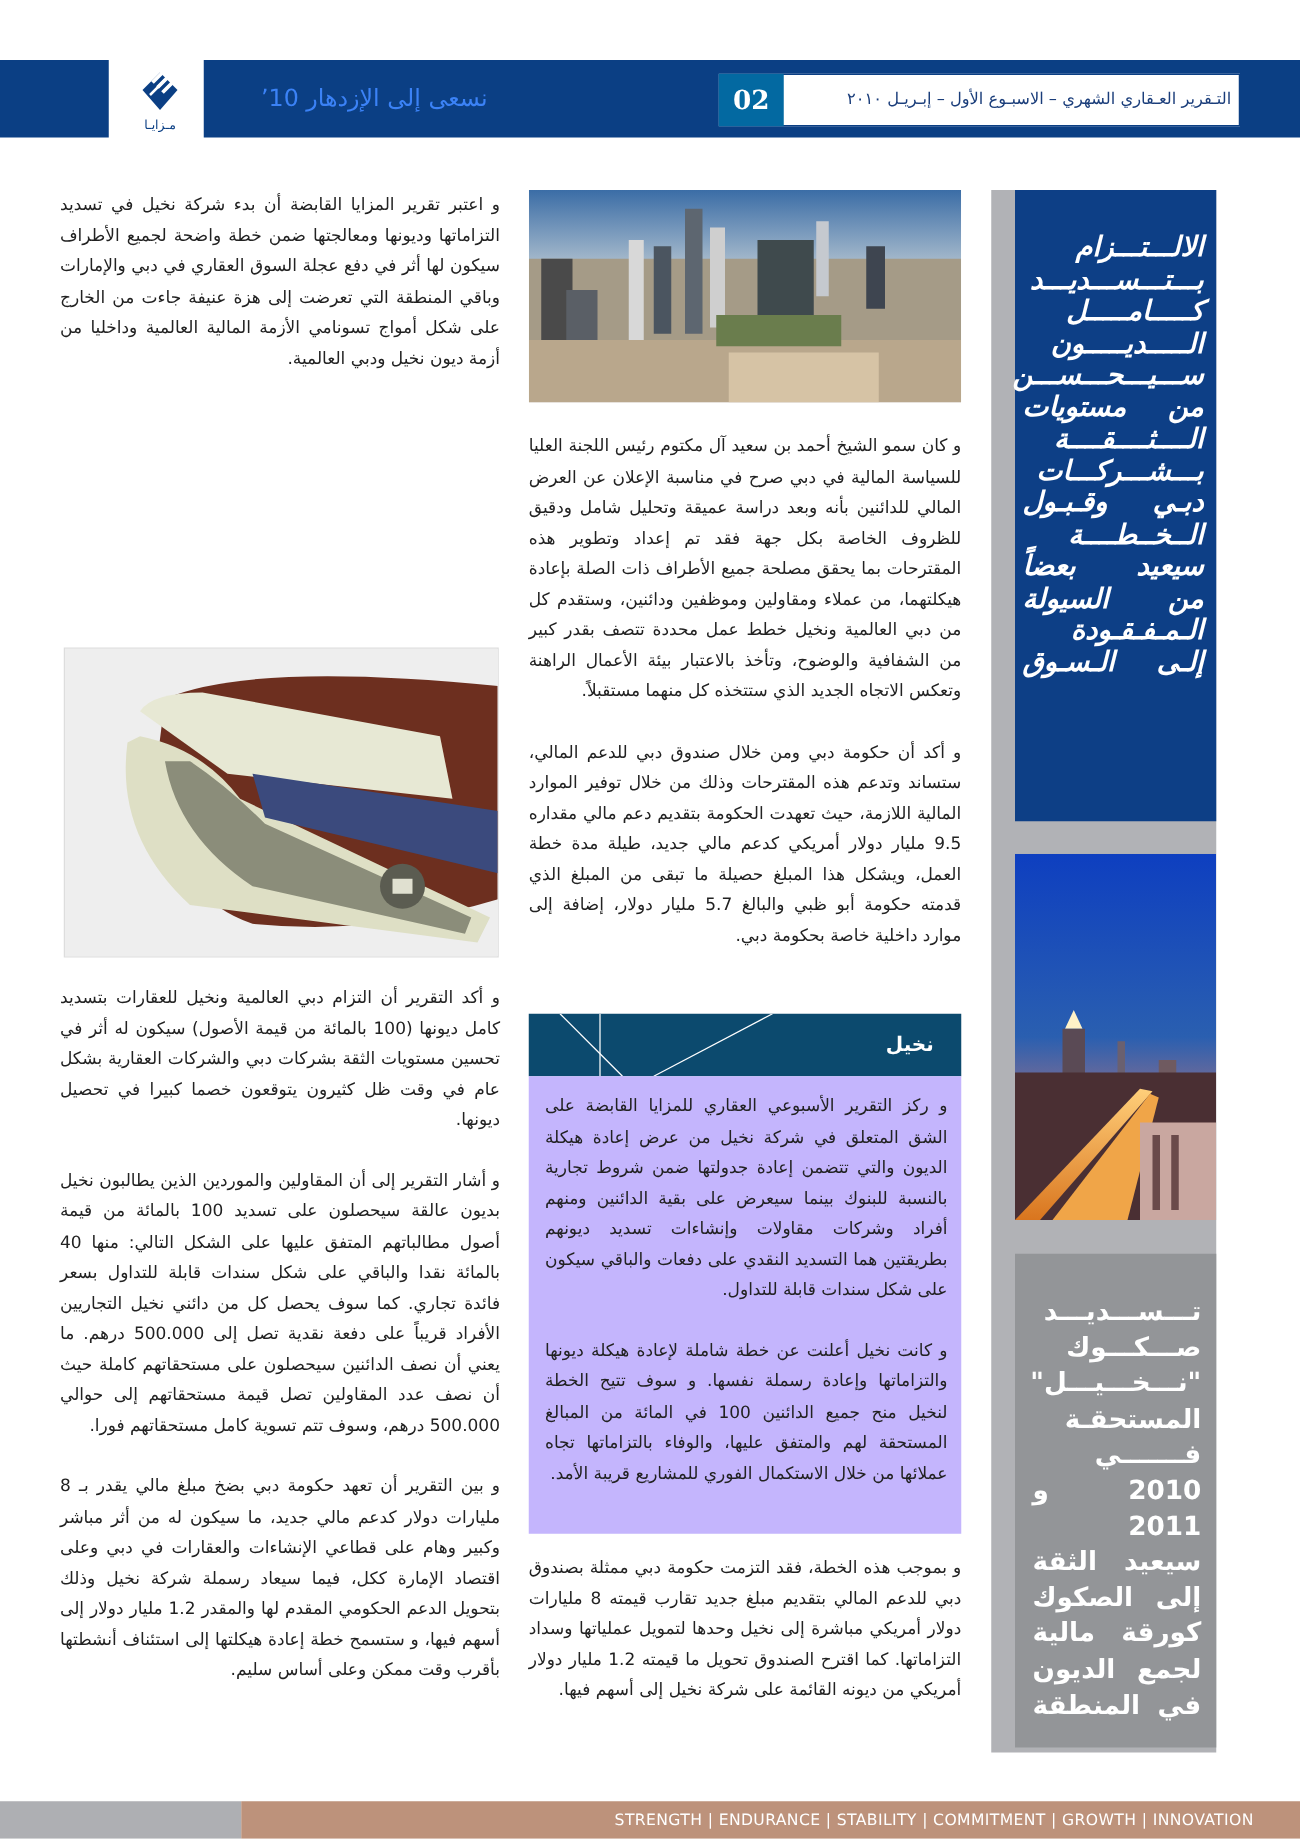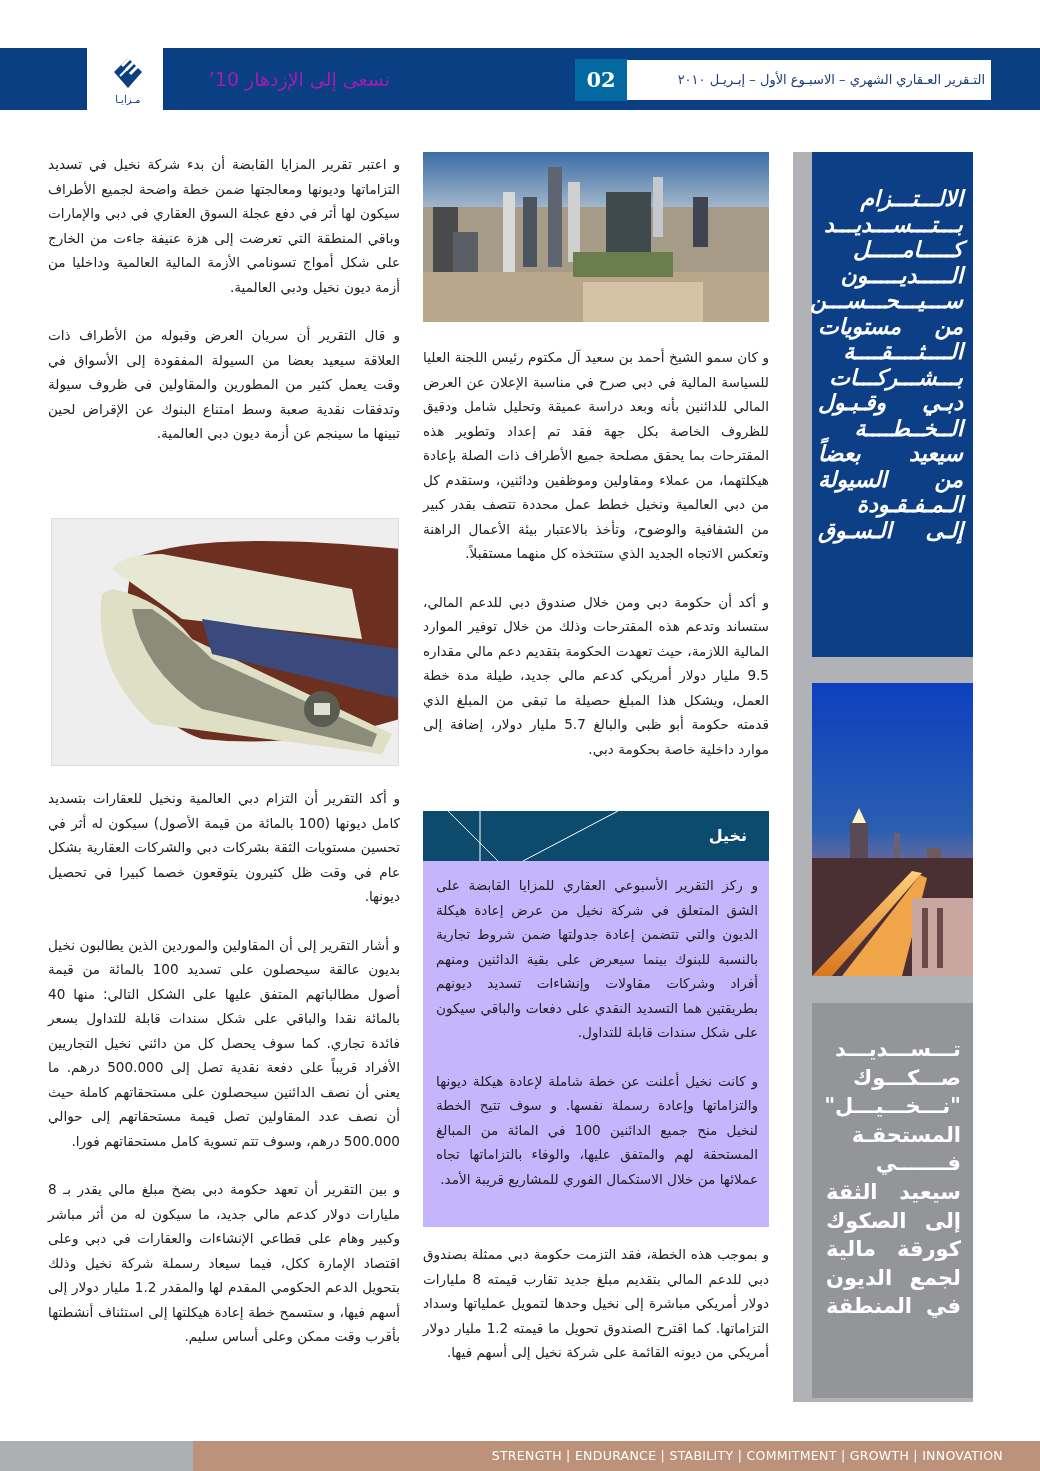--- a/index.html
+++ b/index.html
@@ -3,21 +3,21 @@
   <meta charset="utf-8">
   <style>
     * { box-sizing: border-box; margin: 0; padding: 0; }
     html, body { width: 1040px; height: 1471px; background: #ffffff; overflow: hidden; }
     body { position: relative; font-family: "DejaVu Sans", sans-serif; color: #1f1f1f; }
 
     
     .hdr-left { position: absolute; left: 0; top: 48px; width: 87px; height: 62px; background: #0b3f84; }
     .logo { position: absolute; left: 98px; top: 48px; width: 60px; height: 62px; }
     .hdr-band { position: absolute; left: 163px; top: 48px; width: 877px; height: 62px; background: #0b3f84; }
-    .slogan { position: absolute; left: 170px; top: 48px; width: 220px; height: 62px; color: #a21caf;
+    .slogan { position: absolute; left: 170px; top: 48px; width: 220px; height: 62px; color: #3b82f6;
               font-size: 19px; line-height: 62px; direction: rtl; text-align: right; }
     .page-box { position: absolute; left: 575px; top: 59px; width: 417px; height: 42px; background: #fff; border: 1px solid #0b3f84; }
     .page-num { position: absolute; left: 575px; top: 59px; width: 52px; height: 42px; background: #0369a1; color: #fff;
                 font-family: "DejaVu Serif", serif; font-weight: bold; font-size: 21px; line-height: 42px; text-align: center; }
     .issue-title { position: absolute; left: 635px; top: 59px; width: 350px; height: 42px; color: #1a3d7a;
                    font-size: 13px; line-height: 42px; direction: rtl; text-align: right; }
 
     
     .col { position: absolute; direction: rtl; text-align: justify; font-size: 13.6px; line-height: 24.5px; color: #222; }
     .col p { margin-bottom: 24px; }
@@ -62,21 +62,20 @@
   </svg>
 </div>
 <div class="hdr-band"></div>
 <div class="slogan">نسعى إلى الإزدهار 10’</div>
 <div class="page-box"></div>
 <div class="page-num">02</div>
 <div class="issue-title">التـقرير العـقاري الشهري – الاسبـوع الأول – إبـريـل ٢٠١٠</div>
 
 <div class="col" style="left:48px; top:152px; width:352px;">
   <p>و اعتبر تقرير المزايا القابضة أن بدء شركة نخيل في تسديد التزاماتها وديونها ومعالجتها ضمن خطة واضحة لجميع الأطراف سيكون لها أثر في دفع عجلة السوق العقاري في دبي والإمارات وباقي المنطقة التي تعرضت إلى هزة عنيفة جاءت من الخارج على شكل أمواج تسونامي الأزمة المالية العالمية وداخليا من أزمة ديون نخيل ودبي العالمية.</p>
-  <p>و قال التقرير أن سريان العرض وقبوله من الأطراف ذات العلاقة سيعيد بعضا من السيولة المفقودة إلى الأسواق في وقت يعمل كثير من المطورين والمقاولين في ظروف سيولة وتدفقات نقدية صعبة وسط امتناع البنوك عن الإقراض لحين تبينها ما سينجم عن أزمة ديون دبي العالمية.</p>
 </div>
 
 <div class="img img-wallet">
   <svg width="348" height="248" viewBox="0 0 348 248">
     <rect width="348" height="248" fill="#eeeeee"></rect>
     <path d="M80,40 Q150,10 348,30 L348,200 Q250,230 150,220 Q90,200 70,120 Z" fill="#6d2f1f"></path>
     <path d="M60,50 Q70,35 110,35 L300,70 L310,120 L130,100 Z" fill="#e7e8d4"></path>
     <path d="M50,75 Q40,150 100,205 L330,235 L340,215 L140,120 Q110,80 60,70 Z" fill="#dedfc5"></path>
     <path d="M80,90 Q90,150 150,190 L320,228 L325,215 L160,140 Q130,110 100,90 Z" fill="#8b8d7a"></path>
     <path d="M150,100 L348,130 L348,180 L160,135 Z" fill="#3b4a7d"></path>
@@ -188,20 +187,21 @@
   </svg>
 </div>
 
 <div class="side-gray2"></div>
 <div class="side-quote2" id="quote2">
     <span>تـــســـديـــد</span>
     <span>صـــكـــوك</span>
     <span>"نـــخـــيـــل"</span>
     <span>المستحقـة</span>
     <span>فـــــــي</span>
+    <span>2010 و 2011</span>
     <span>سيعيد الثقة</span>
     <span>إلى الصكوك</span>
     <span>كورقة مالية</span>
     <span>لجمع الديون</span>
     <span>في المنطقة</span>
   </div>
 
 <div class="foot-gray"></div>
 <div class="foot-band"></div>
 <div class="foot-text">STRENGTH | ENDURANCE | STABILITY | COMMITMENT | GROWTH | INNOVATION</div>

